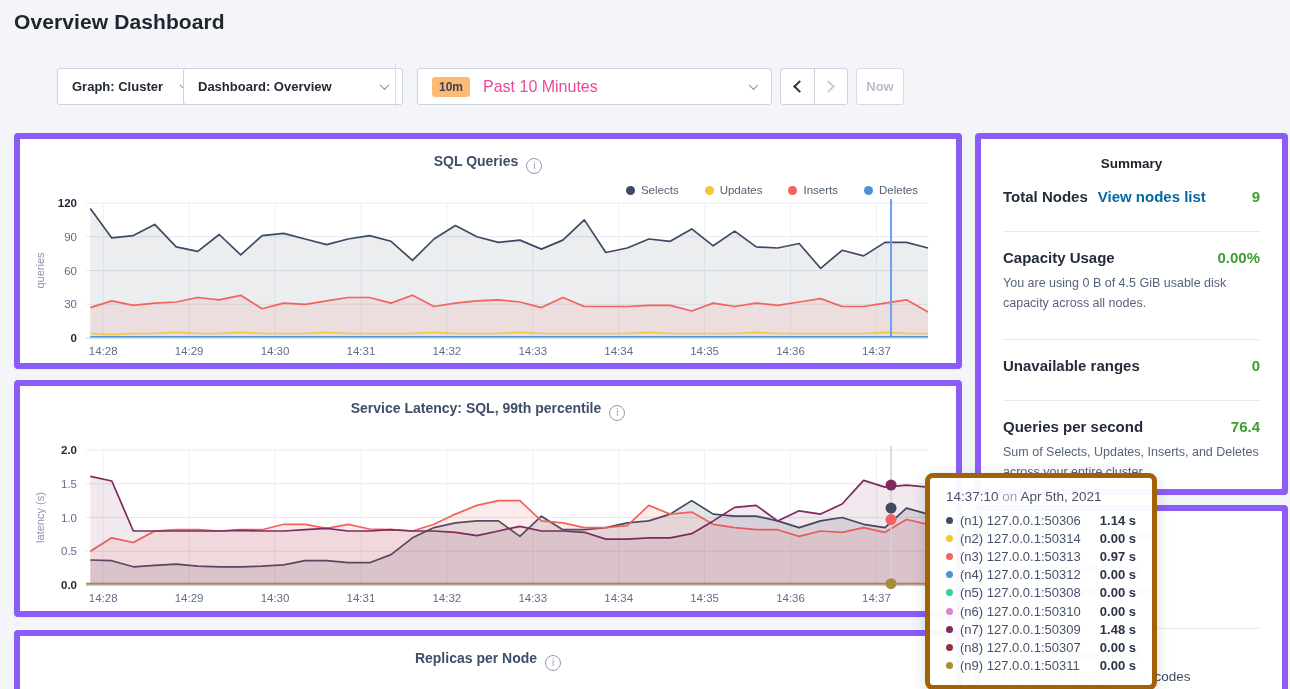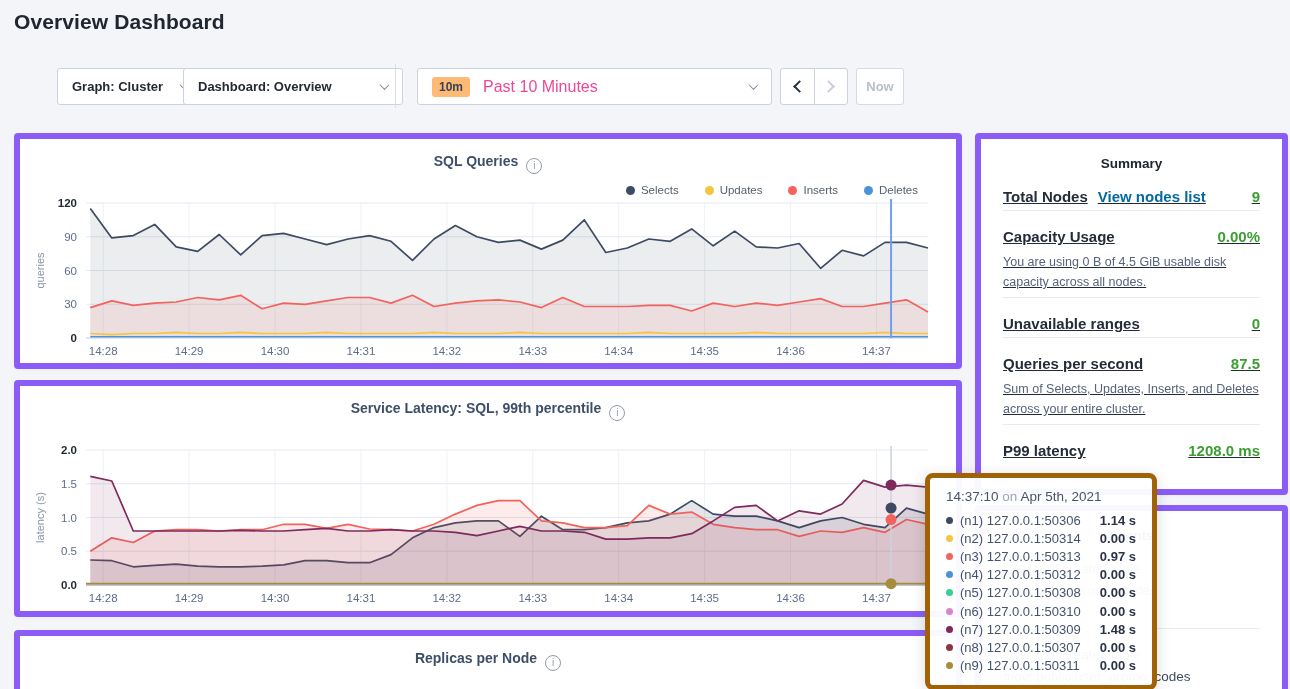--- a/index.html
+++ b/index.html
@@ -55,21 +55,21 @@
   .legend-item { display:flex; align-items:center; gap:6px; font-size:11.5px; color:#556070; cursor:pointer; }
   .legend-item .dot { width:9px; height:9px; border-radius:50%; }
   svg.chart { position:absolute; left:0; top:0; }
   svg text { font-family:"Liberation Sans", sans-serif; }
   .xtick, .ytick { font-size:11.5px; fill:#5e6d8c; }
   .ytick-strong { font-size:11.5px; fill:#1f2733; font-weight:700; }
   .ylab { font-size:11px; fill:#8a94a8; }
   
   #card-summary { padding:0 22px; }
   .panel-title { text-align:center; font-size:13.5px; font-weight:700; color:#20262f; padding-top:17px; }
-  .sum-item { padding:17px 0 5px; border-bottom:1px solid #e8ebf1;text-decoration:underline; }
+  .sum-item { padding:17px 0 26px; border-bottom:1px solid #e8ebf1; }
   .sum-item:last-child { border-bottom:none; }
   .sum-head { display:flex; align-items:baseline; gap:10px; }
   .sum-label { font-size:15px; font-weight:700; color:#242c3a; }
   .sum-link { font-size:15px; font-weight:700; color:#0369a1; cursor:pointer; }
   .sum-value { margin-left:auto; font-size:15px; font-weight:700; color:#3b9e31; white-space:nowrap; }
   .sum-desc { margin-top:7px; font-size:12.5px; line-height:1.6; color:#56637c; }
   
   #card-events { padding:0 22px; }
   .event-row { font-size:13.5px; line-height:22px; color:#3e4c63; margin:15px 0 26px; }
   .ev-divider { height:1px; background:#e8ebf1; }
@@ -263,21 +263,21 @@
       </div>
       <div class="sum-item">
         <div class="sum-head">
           <span class="sum-label">Unavailable ranges</span>
           <span class="sum-value">0</span>
         </div>
       </div>
       <div class="sum-item">
         <div class="sum-head">
           <span class="sum-label">Queries per second</span>
-          <span class="sum-value">87.5</span>
+          <span class="sum-value">76.4</span>
         </div>
         <div class="sum-desc">Sum of Selects, Updates, Inserts, and Deletes across your entire cluster.</div>
       </div>
       <div class="sum-item">
         <div class="sum-head">
           <span class="sum-label">P99 latency</span>
           <span class="sum-value">1208.0 ms</span>
         </div>
       </div>
     </div>

